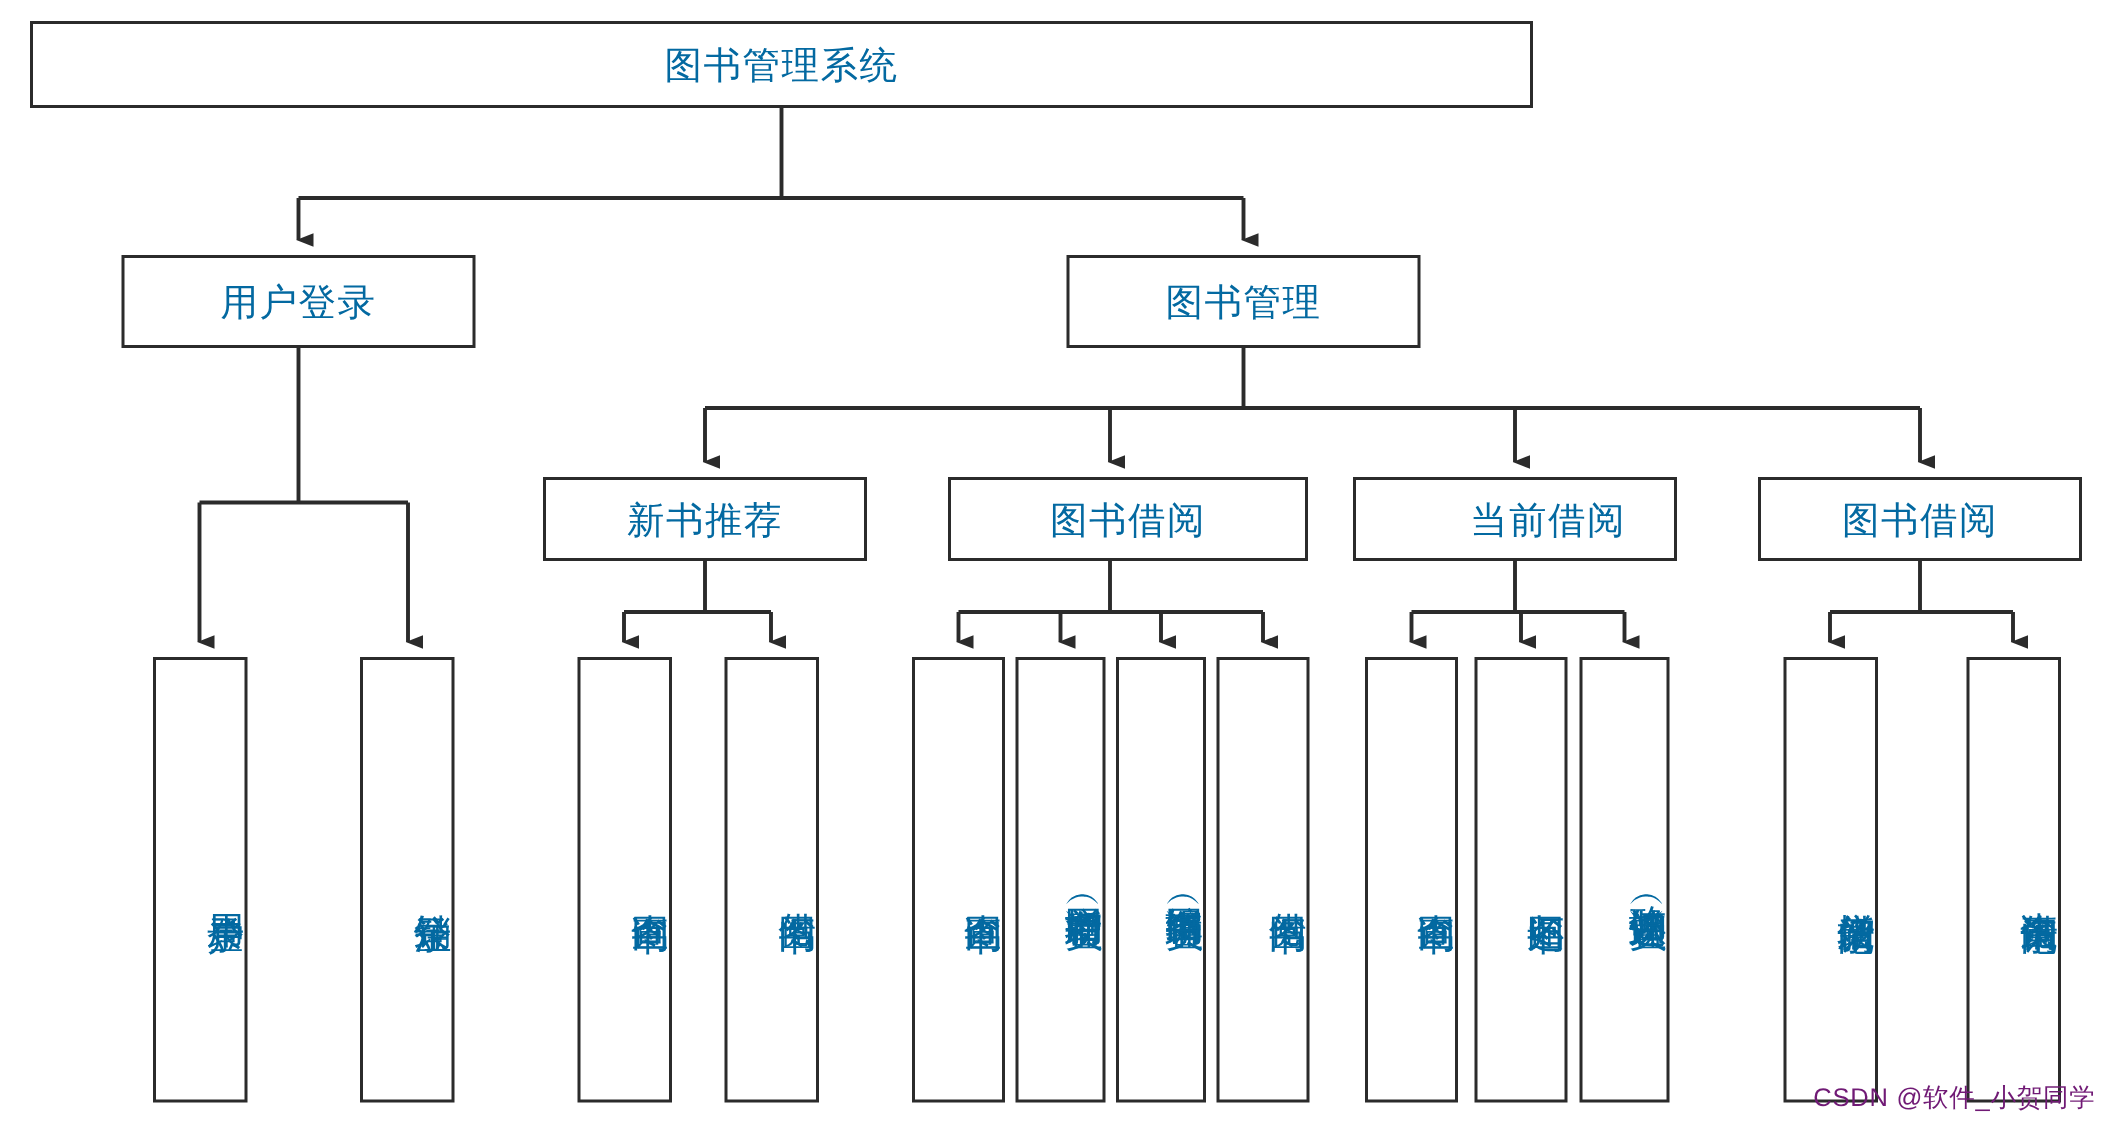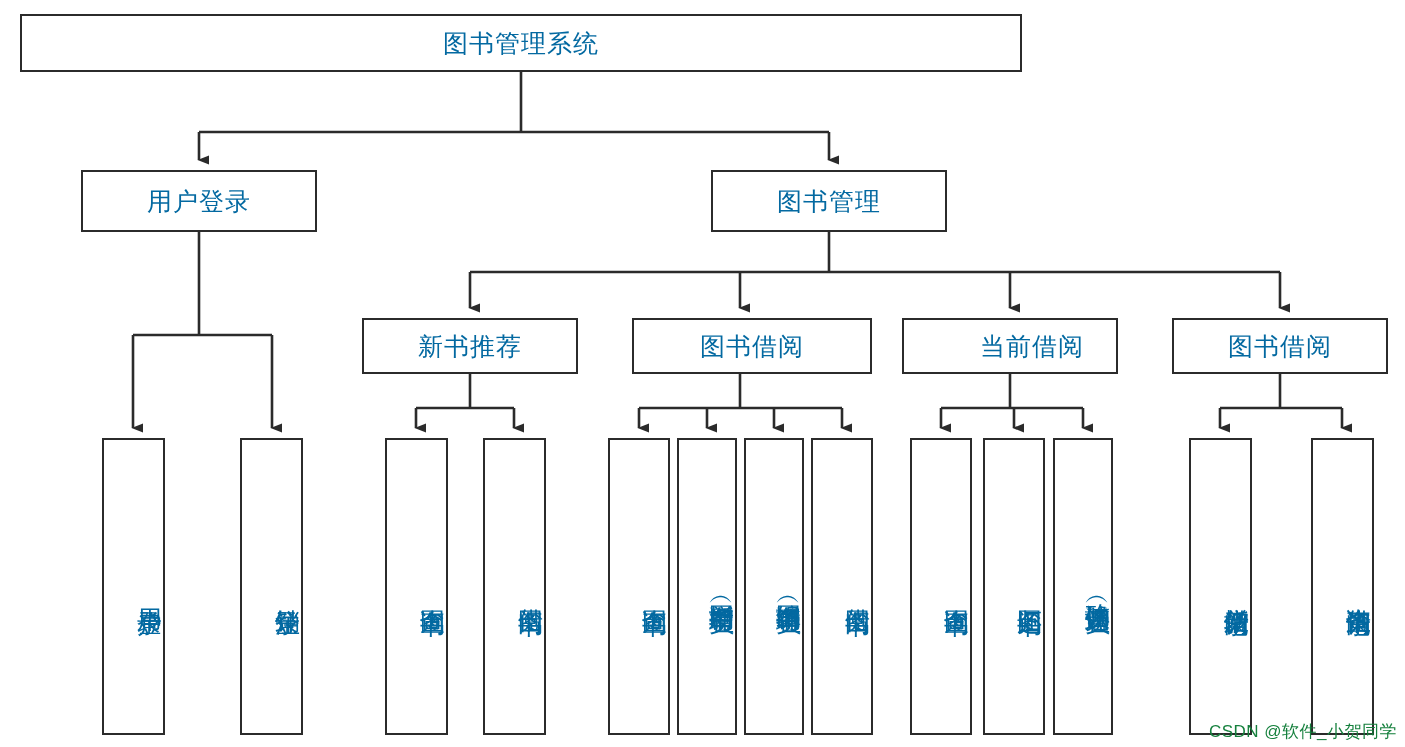--- a/index.html
+++ b/index.html
@@ -54,21 +54,21 @@
   }
   .node.vert .label {
     writing-mode: vertical-rl;
     text-orientation: upright;
   }
   #watermark {
     position: absolute;
     right: 8px;
     bottom: 4px;
     font-size: 17px;
-    color: #15803d;
+    color: #701a75;
     letter-spacing: 0.5px;
     pointer-events: none;
     white-space: nowrap;
   }
 </style>
 </head>
 <body>
 
 <div id="diagram-root">
 

